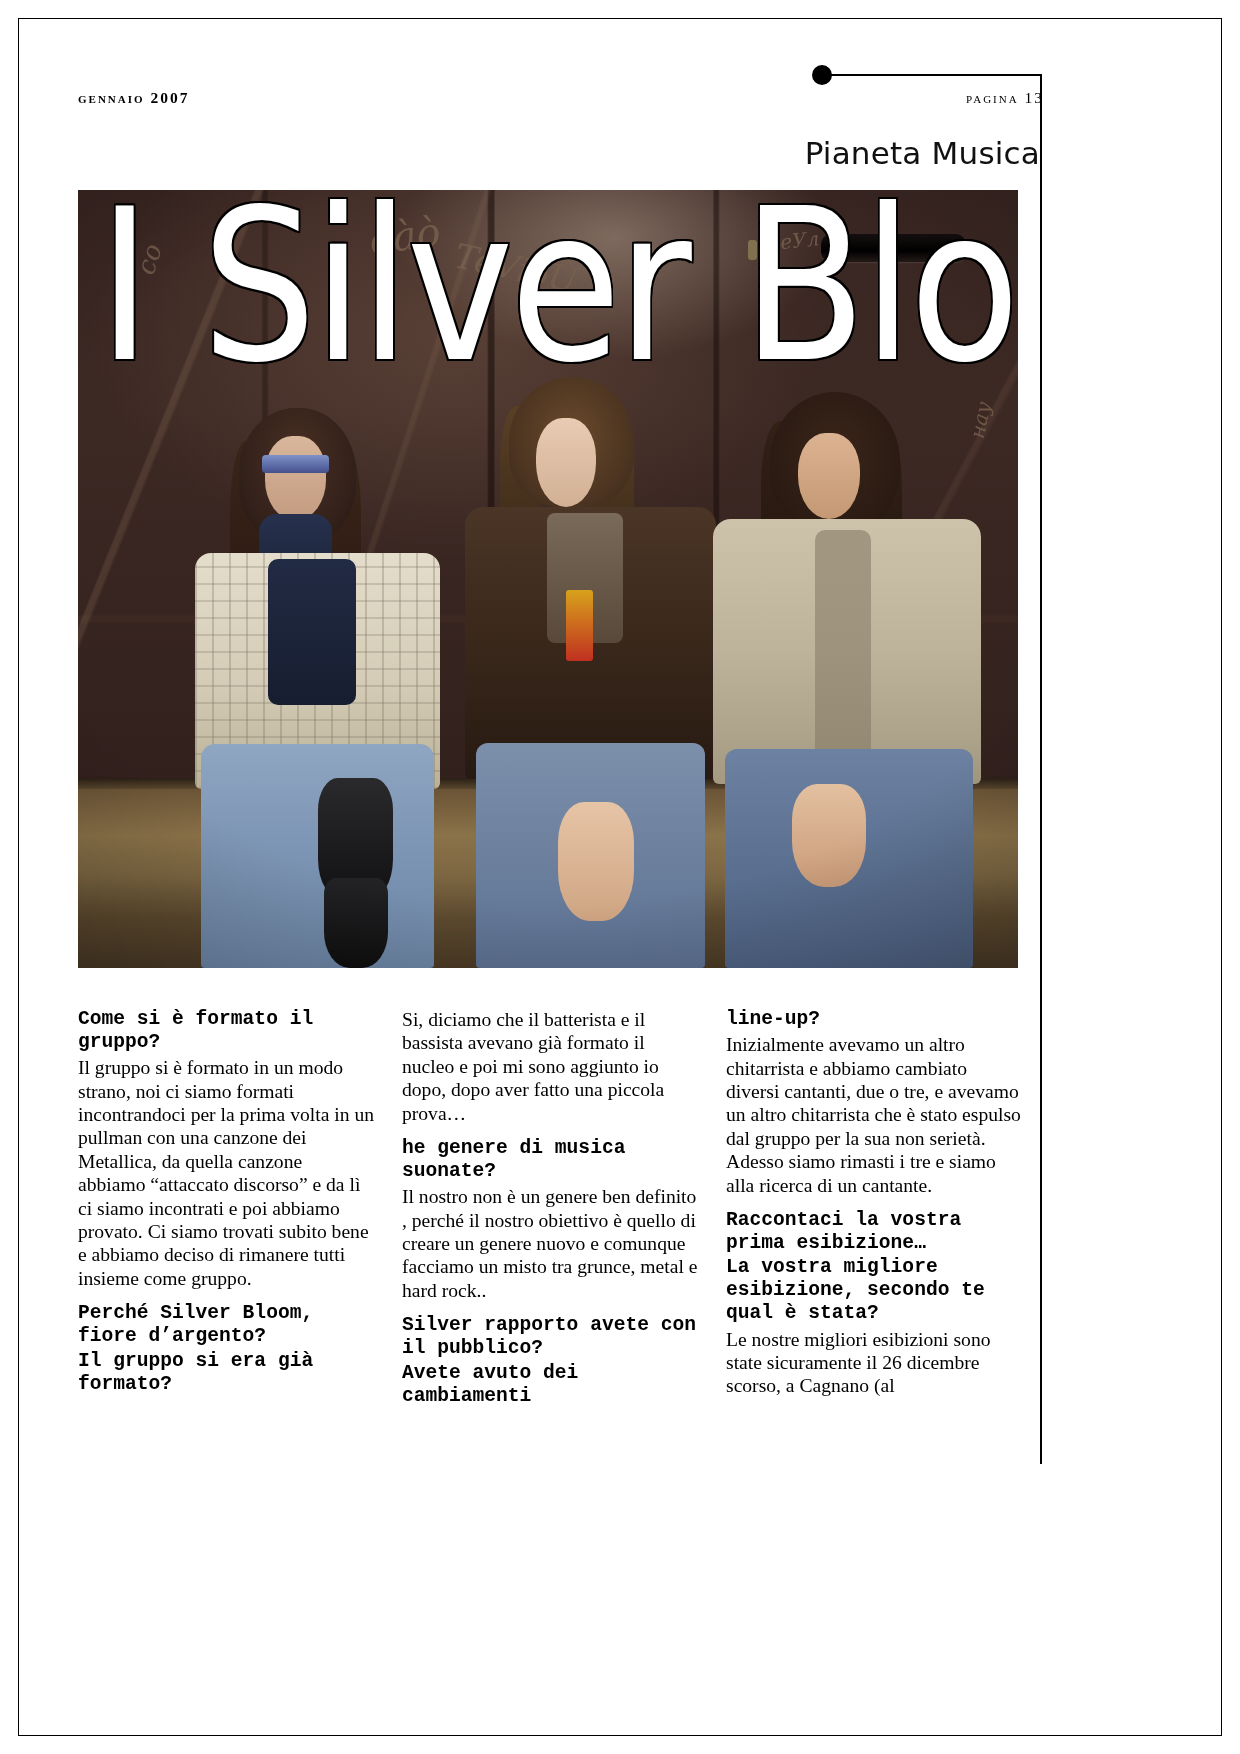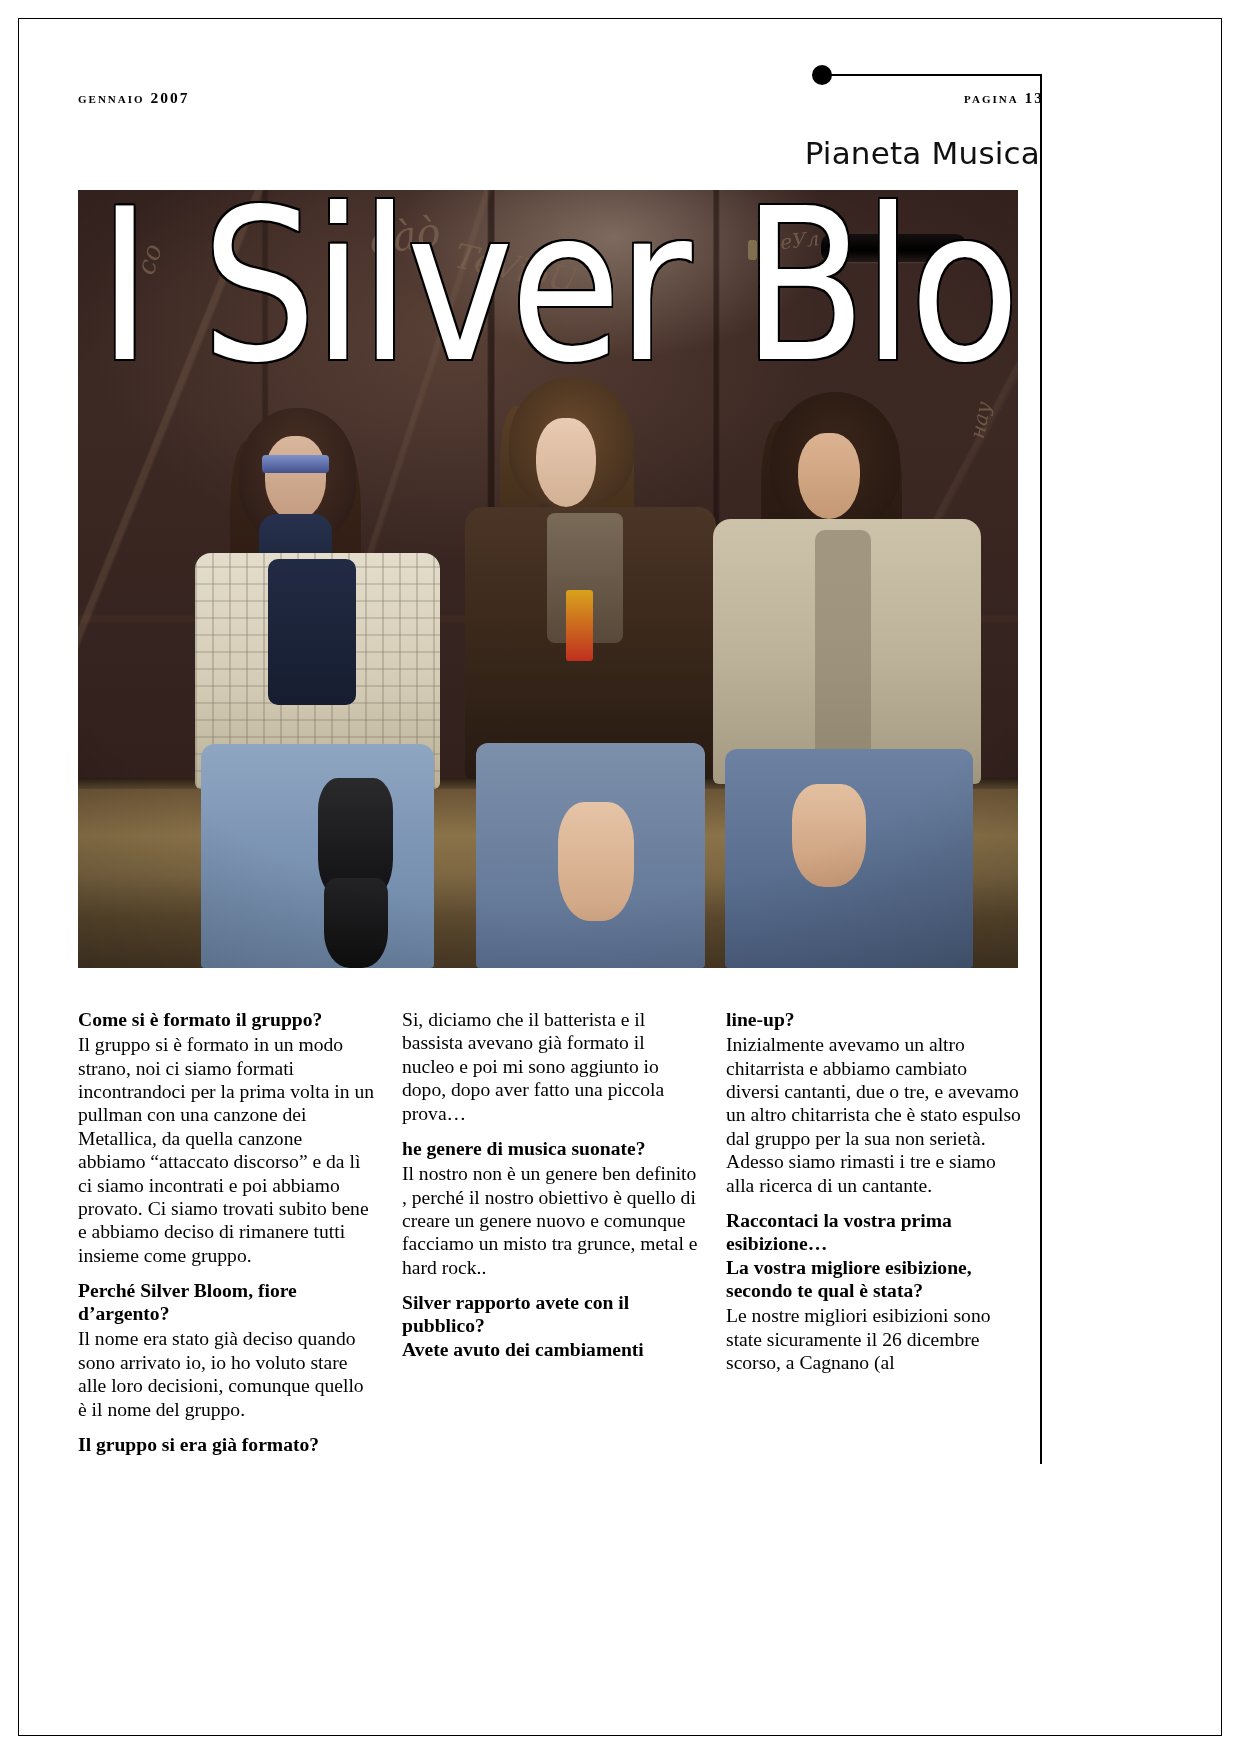--- a/index.html
+++ b/index.html
@@ -47,21 +47,21 @@
     font-variant: small-caps;
     text-transform: lowercase;
     color: #000;
     white-space: nowrap;
   }
   .page-number {
     position: absolute;
     right: 196px;
     top: 86px;
     font-family: "Liberation Serif", serif;
-    font-weight: bold;
+    font-weight: normal;
     font-size: 15.5px;
     letter-spacing: 2.0px;
     font-variant: small-caps;
     text-transform: lowercase;
     color: #000;
     white-space: nowrap;
     text-align: right;
   }
   
   .rule-dot {
@@ -392,21 +392,21 @@
     width: 296px;
     font-family: "Liberation Serif", serif;
     font-size: 19.6px;
     line-height: 1.195;
     color: #000;
     text-align: left;
     overflow: hidden;
   }
   .col h3 {
     margin: 0 0 1px 0;
-    font-family: Liberation Serif, serif;
+    font-family: Liberation Mono, monospace;
     font-size: 19.6px;
     font-weight: bold;
     line-height: 1.18;
   }
   .col p {
     margin: 0 0 12px 0;
   }
   .col h3 + p { margin-top: 2px; }
   .col p + h3 { margin-top: 2px; }
 </style>
@@ -491,21 +491,20 @@
     <div class="photo-vignette"></div>
 
     <div class="headline">I Silver Bloom</div>
   </div>
 
   <div class="columns">
     <div class="col">
         <h3>Come si è formato il gruppo?</h3>
         <p>Il gruppo si è formato in un modo strano, noi ci siamo formati incontrandoci per la prima volta in un pullman con una canzone dei Metallica, da quella canzone abbiamo “attaccato discorso” e da lì ci siamo incontrati e poi abbiamo provato. Ci siamo trovati subito bene e abbiamo deciso di rimanere tutti insieme come gruppo.</p>
         <h3>Perché Silver Bloom, fiore d’argento?</h3>
-        <p>Il nome era stato già deciso quando sono arrivato io, io ho voluto stare alle loro decisioni, comunque quello è il nome del gruppo.</p>
         <h3>Il gruppo si era già formato?</h3>
       </div>
     <div class="col">
         <p>Si, diciamo che il batterista e il bassista avevano già formato il nucleo e poi mi sono aggiunto io dopo, dopo aver fatto una piccola  prova…</p>
         <h3>he genere di musica suonate?</h3>
         <p>Il nostro non è un genere ben definito , perché il nostro obiettivo è quello di creare un genere nuovo e comunque  facciamo un misto tra grunce, metal e hard rock..</p>
         <h3>Silver rapporto avete con il pubblico?</h3>
         <h3>Avete avuto dei cambiamenti</h3>
       </div>
     <div class="col">

